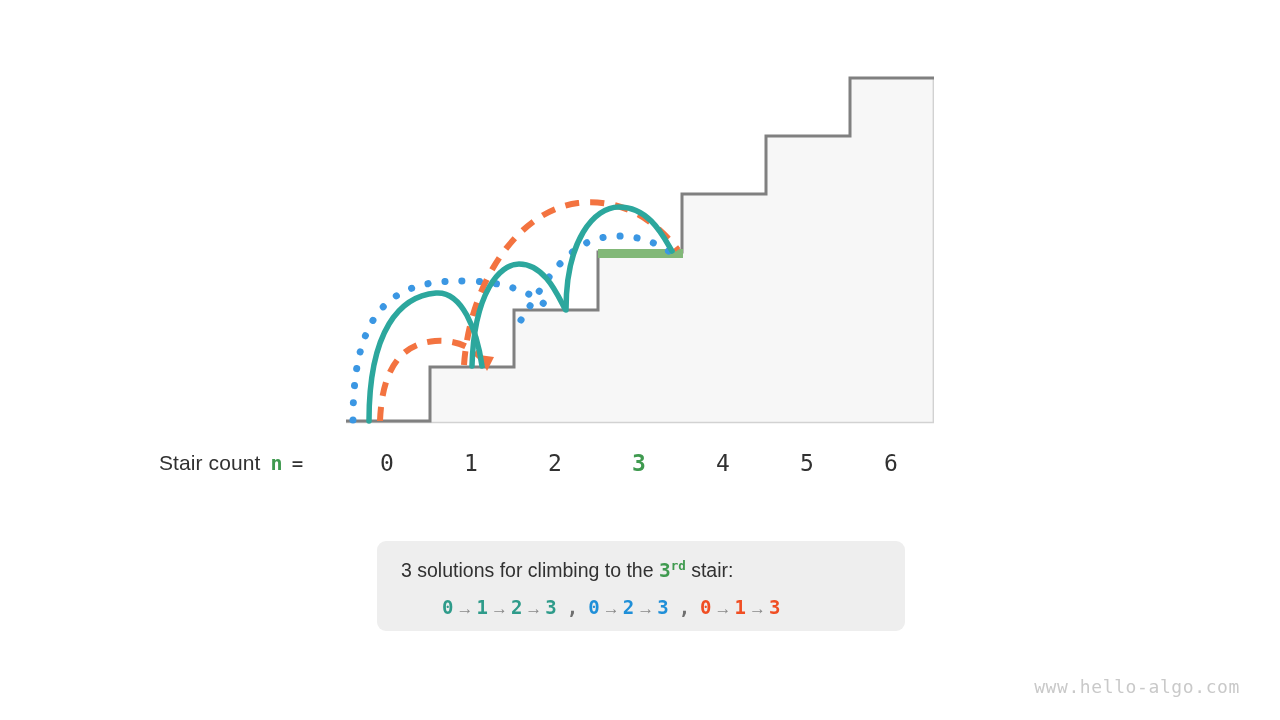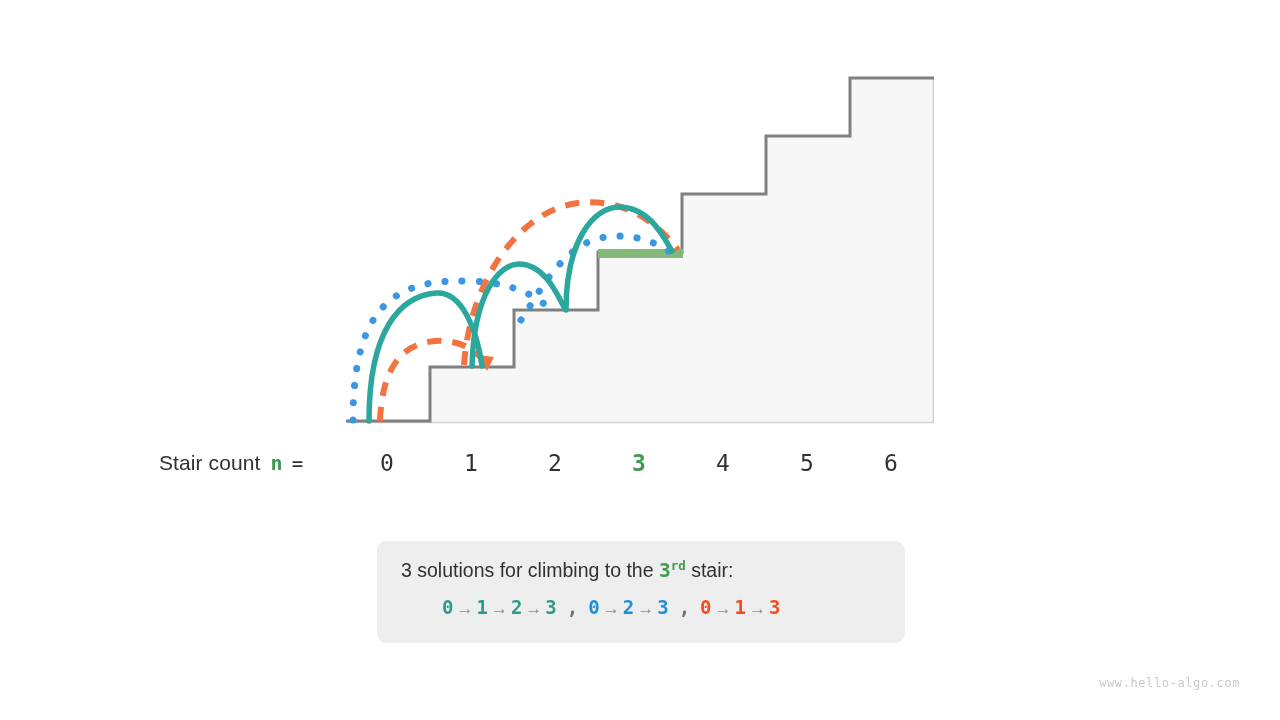--- a/index.html
+++ b/index.html
@@ -71,21 +71,21 @@
     color: #3f9a4f;
     font-weight: bold;
   }
 
   
   #caption-box {
     position: absolute;
     left: 377px;
     top: 541px;
     width: 528px;
-    height: 102px;
+    height: 90px;
     background: #eeeeee;
     border-radius: 9px;
     box-sizing: border-box;
     padding: 16px 0 0 24px;
   }
   .caption-line1 {
     font-size: 19.5px;
     color: #313131;
     line-height: 26px;
     white-space: nowrap;
@@ -128,21 +128,21 @@
   .c-teal { color: #2e9b8a; margin-left: 41px; }
   .c-blue { color: #1f8fd8; }
   .c-orange { color: #f04e23; }
 
   
   #watermark {
     position: absolute;
     right: 40px;
     top: 676px;
     font-family: "DejaVu Sans Mono", monospace;
-    font-size: 12px;
+    font-size: 18px;
     color: #c9c9c9;
     letter-spacing: 0.6px;
     margin-left: 24px;
   }
 </style>
 </head>
 <body>
 
 <svg id="figure" viewBox="0 0 1280 500" width="1280" height="500">
 

